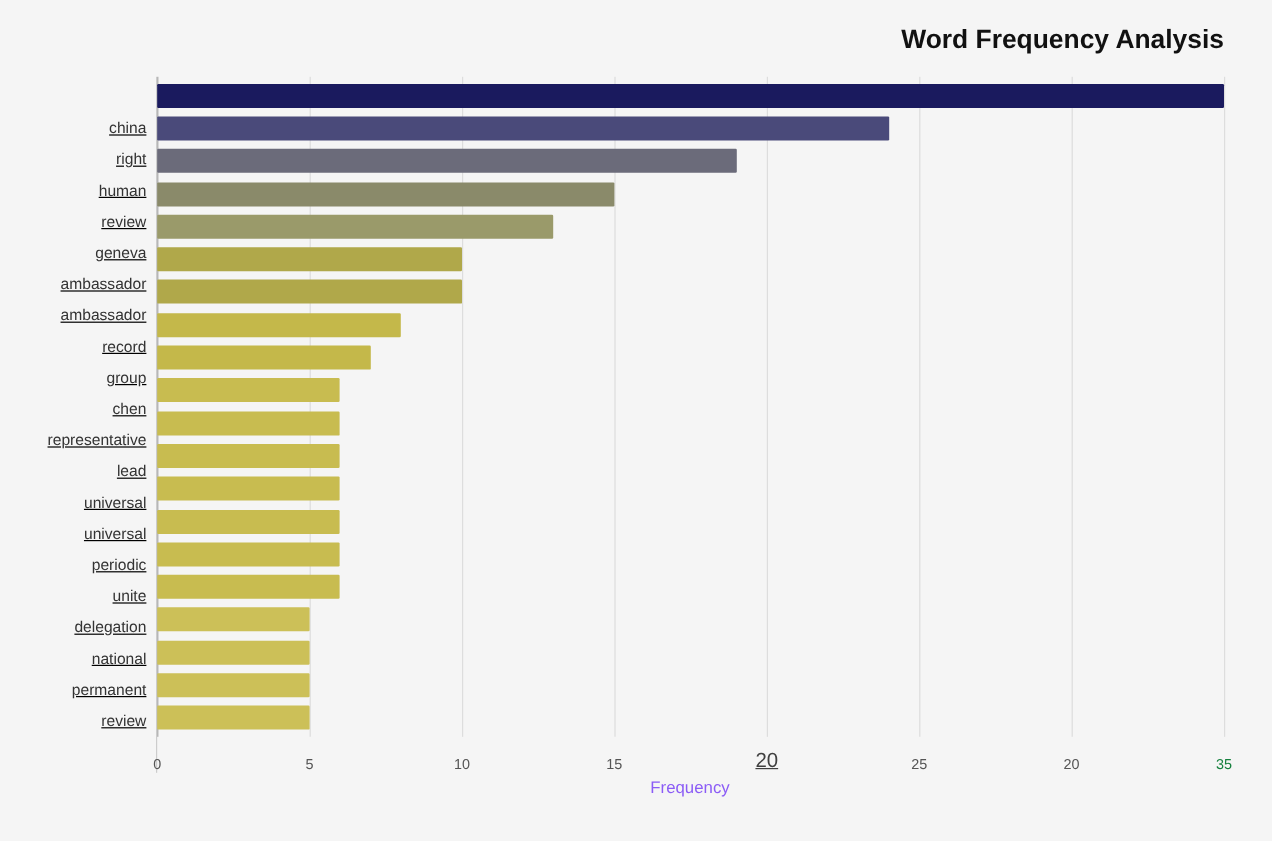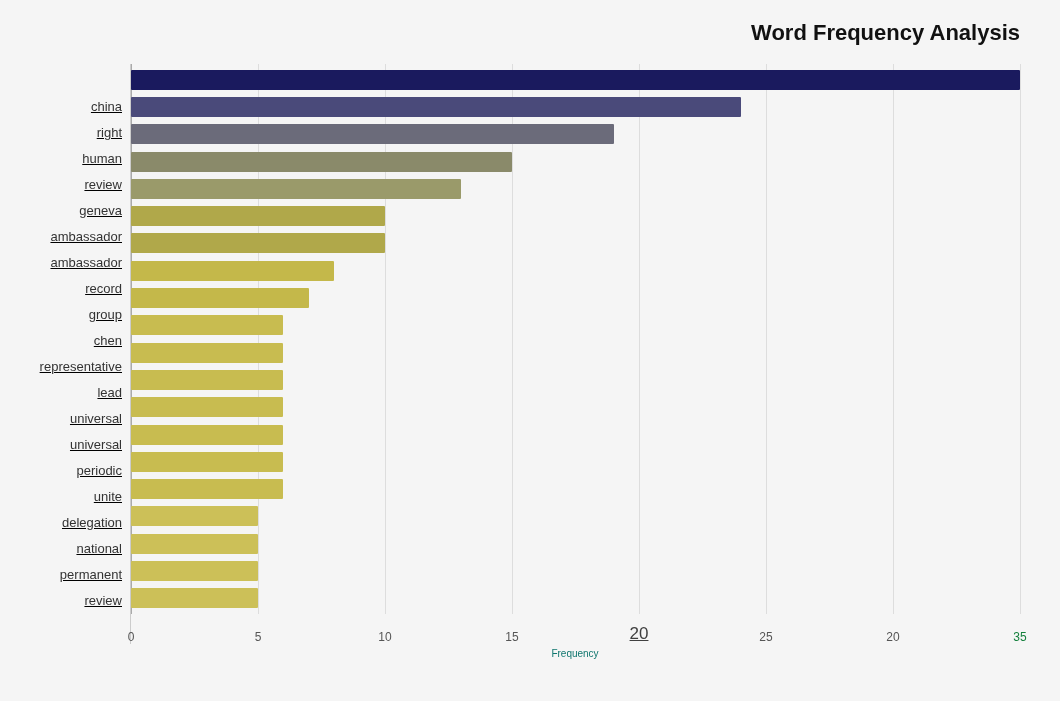--- a/index.html
+++ b/index.html
@@ -85,22 +85,22 @@
       position: absolute;
       bottom: 0;
       left: 0;
       right: 0;
       display: flex;
       justify-content: space-between;
       height: 28px;
     }
     .x-axis-title {
       text-align: center;
-      font-size: 10px;
-      color: #0f766e;
+      font-size: 14px;
+      color: #8b5cf6;
       margin-top: 4px;
     }
   </style>
 </head>
 <body>
 
 <div class="chart-container">
   <div class="chart-title">Word Frequency Analysis</div>
   <div class="chart-area">
     <div class="y-axis" id="y-axis">

